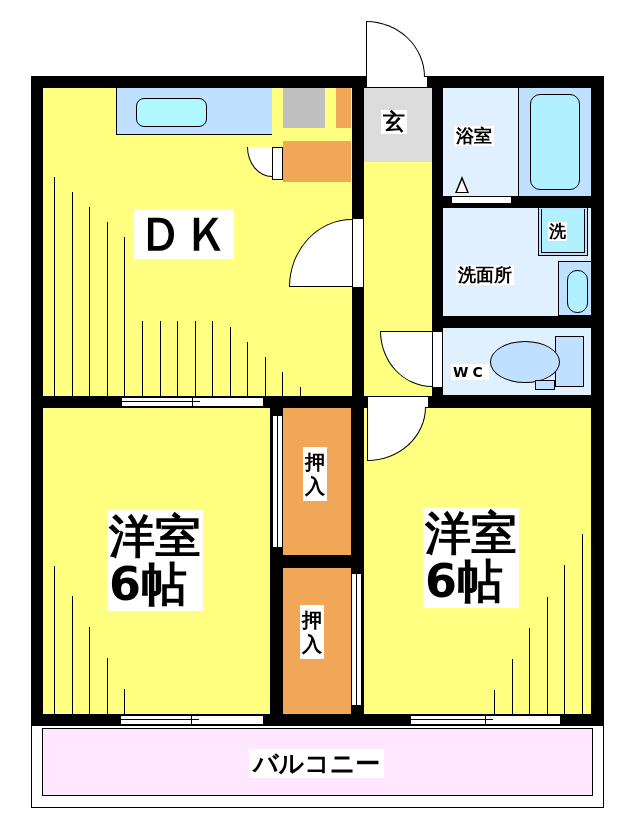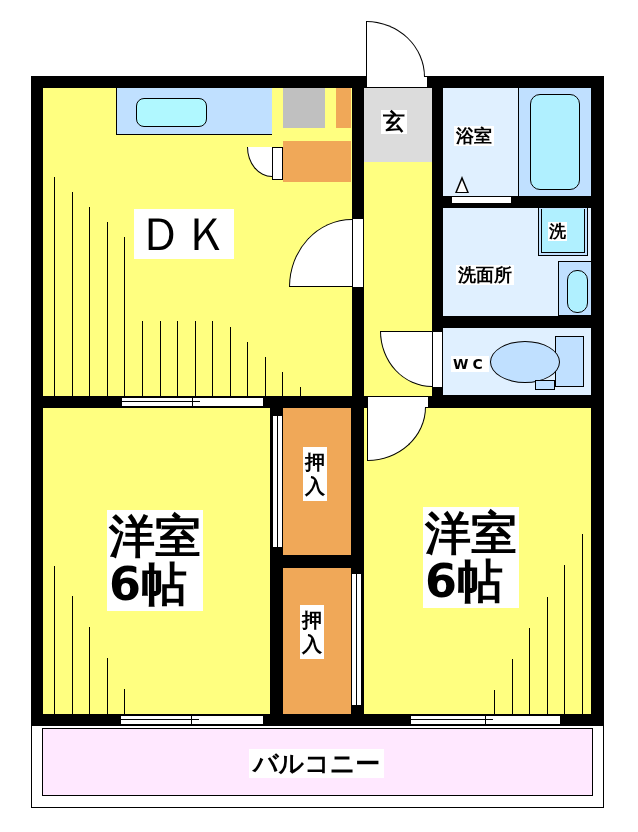--- a/index.html
+++ b/index.html
@@ -58,21 +58,21 @@
 <div class="abs" style="left:541px;top:209px;width:44px;height:44px;background:#B0F0FF;border:1px solid #000;border-top:none;"></div>
 <div class="label" style="left:548px;top:222px;font-size:17px;padding:1px 1px;">洗</div>
 <div class="abs" style="left:558px;top:261px;width:33px;height:55px;background:#C0E0FF;border:1px solid #000;border-right:none;"></div>
 <div class="abs" style="left:567px;top:270px;width:21px;height:43px;background:#B0F0FF;border:1px solid #000;border-radius:10px;"></div>
 <div class="label" style="left:456px;top:265px;font-size:18px;padding:1px 2px;">洗面所</div>
 
 <div class="room" style="left:443px;top:328px;width:148px;height:67px;background:#E0F0FF;"></div>
 <div class="abs" style="left:555px;top:336px;width:29px;height:51px;background:#C0E0FF;border:1px solid #000;"></div>
 <div class="abs" style="left:490px;top:341px;width:70px;height:42px;background:#C0E0FF;border:1px solid #000;border-radius:50%;"></div>
 <div class="abs" style="left:535px;top:380px;width:20px;height:10px;background:#C0E0FF;border:1px solid #000;"></div>
-<div class="label" style="left:451px;top:356px;font-size:14px;padding:1px 2px;letter-spacing:4px;">WC</div>
+<div class="label" style="left:451px;top:364px;font-size:14px;padding:1px 2px;letter-spacing:4px;">WC</div>
 <div class="window" style="left:432px;top:331px;width:11px;height:57px;border:1px solid #000;"></div>
 <div class="door-arc" style="left:380px;top:331px;width:52px;height:56px;border-radius:0 0 0 100%;border-top:1px solid #000;border-right:none;"></div>
 
 <div class="room" style="left:43px;top:408px;width:227px;height:306px;background:#FFFF80;"></div>
 
 <div class="room" style="left:283px;top:408px;width:68px;height:147px;background:#F0A858;"></div>
 <div class="room" style="left:283px;top:568px;width:68px;height:146px;background:#F0A858;"></div>
 <div class="label" style="left:303px;top:447px;font-size:20px;padding:3px 2px;line-height:1.2;">押
 入</div>
 <div class="label" style="left:300px;top:605px;font-size:20px;padding:3px 2px;line-height:1.2;">押
@@ -121,21 +121,21 @@
 <div class="hatch" style="left:124px;top:689px;height:25px;"></div>
 
 <div class="hatch" style="left:494px;top:690px;height:24px;"></div>
 <div class="hatch" style="left:512px;top:659px;height:55px;"></div>
 <div class="hatch" style="left:529px;top:628px;height:86px;"></div>
 <div class="hatch" style="left:547px;top:597px;height:117px;"></div>
 <div class="hatch" style="left:564px;top:565px;height:149px;"></div>
 <div class="hatch" style="left:582px;top:534px;height:180px;"></div>
 
 <div class="abs" style="left:134px;top:209px;background:#fff;padding:2px 4px;font-weight:bold;line-height:1;">
-  <div style="font-size:46px;font-weight:normal;">ＤＫ</div>
+  <div style="font-size:46px;font-weight:bold;">ＤＫ</div>
 </div>
 <div class="abs" style="left:107px;top:510px;background:#fff;padding:2px 2px;font-weight:bold;line-height:1.05;">
   <div style="font-size:46px;">洋室</div>
   <div style="font-size:46px;">6帖</div>
 </div>
 <div class="abs" style="left:423px;top:507px;background:#fff;padding:2px 2px;font-weight:bold;line-height:1.05;">
   <div style="font-size:46px;">洋室</div>
   <div style="font-size:46px;">6帖</div>
 </div>
 

